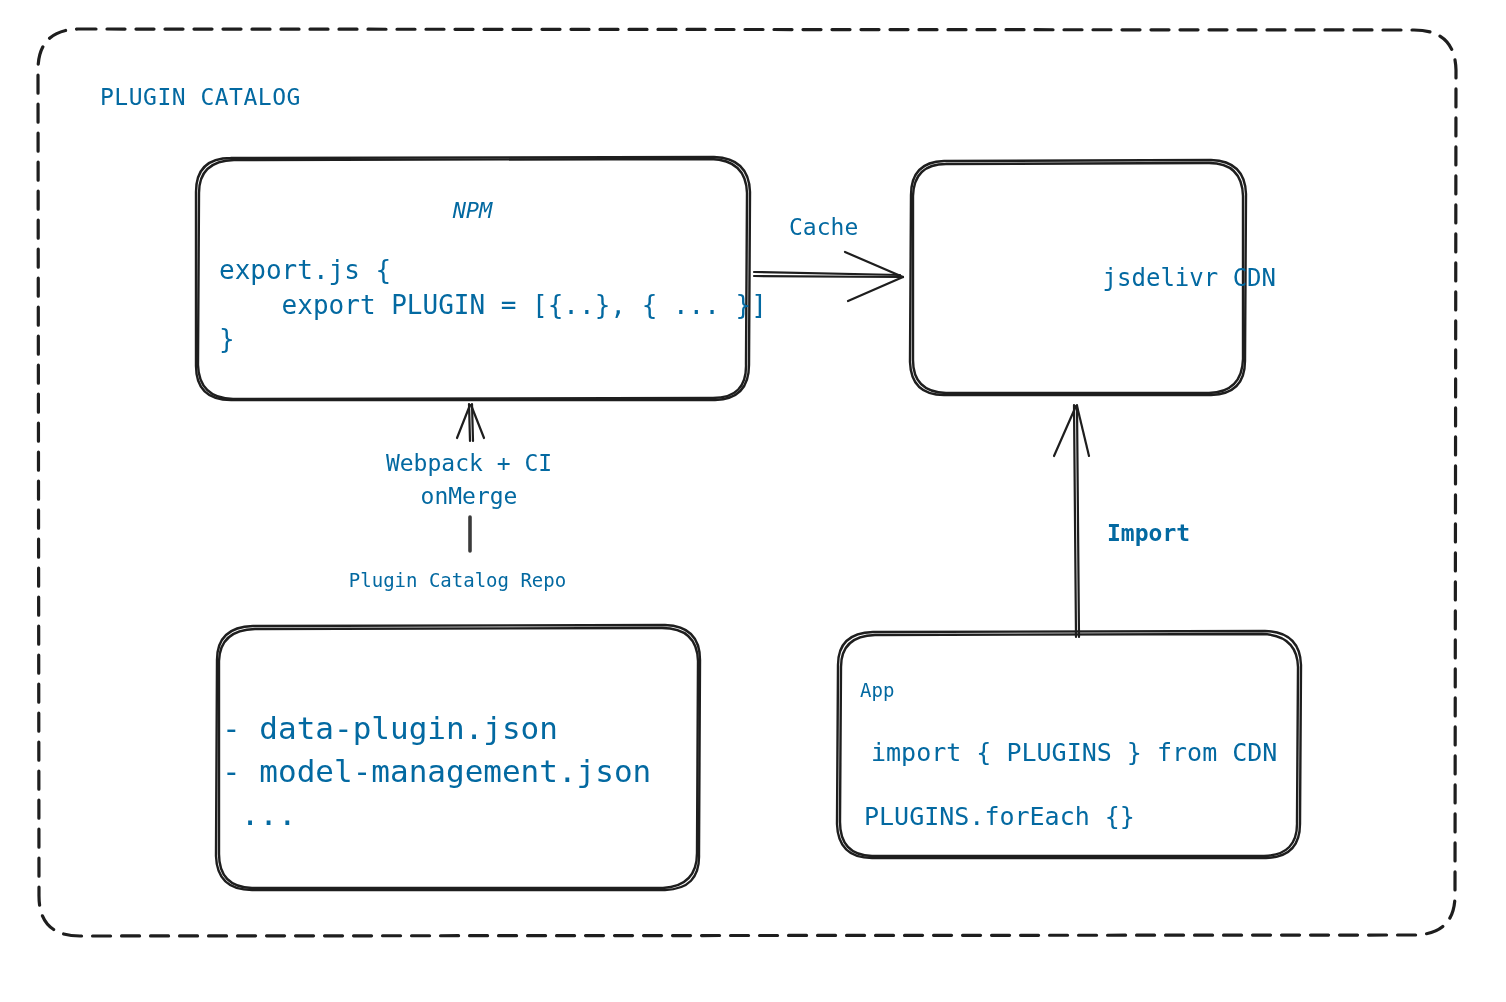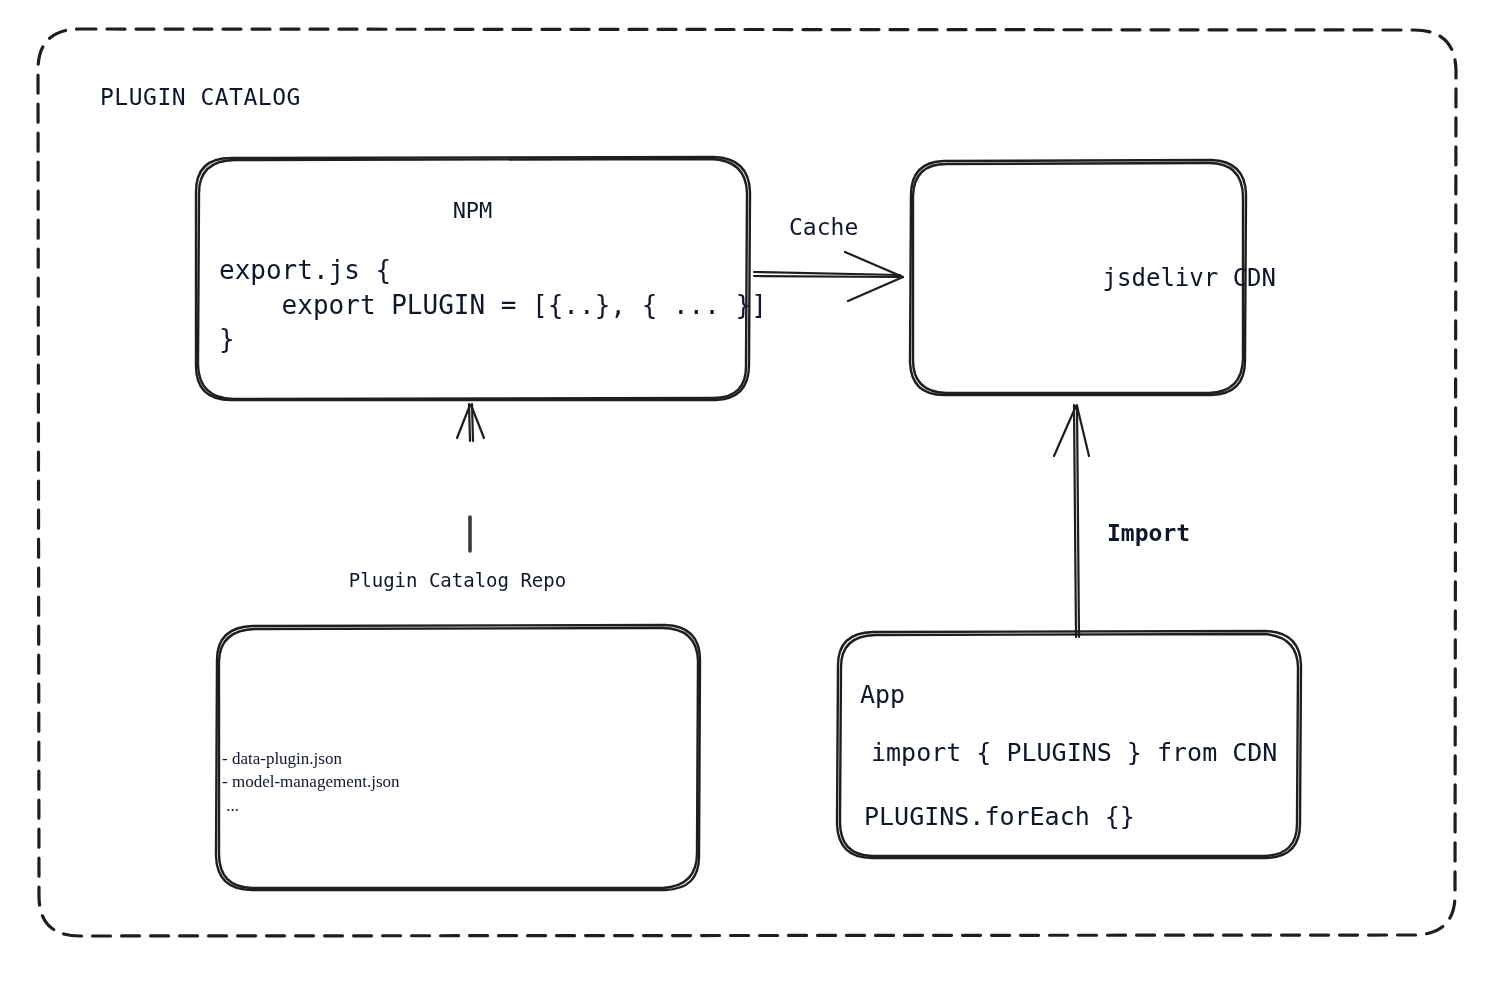--- a/index.html
+++ b/index.html
@@ -24,38 +24,39 @@
     position: absolute;
     left: 0;
     top: 0;
     width: 1506px;
     height: 1002px;
     pointer-events: none;
   }
   .txt {
     position: absolute;
     white-space: pre;
-    color: #0f172a;
+    color: #0369a1;
     font-family: "DejaVu Sans Mono", "Liberation Mono", monospace;
     line-height: 1.35;
   }
   
   .group-title {
     left: 100px;
     top: 82px;
     font-size: 23px;
     letter-spacing: 0.5px;
   }
   
   .npm-title {
     left: 195px;
     top: 196px;
     width: 555px;
     text-align: center;
     font-size: 22px;
+    font-style: italic;
   }
   .npm-code {
     left: 219px;
     top: 253px;
     font-size: 26px;
     line-height: 1.33;
   }
   
   .cdn-title {
     left: 910px;
@@ -85,37 +86,36 @@
   .repo-caption {
     left: 215px;
     top: 568px;
     width: 485px;
     text-align: center;
     font-size: 19px;
   }
   
   .repo-list {
     left: 222px;
-    top: 747px;
-    font-size: 17px;
+    top: 707px;
+    font-size: 31px;
     line-height: 1.38;
-    font-family: Liberation Serif, serif;
   }
   
   .import-label {
     left: 1107px;
     top: 518px;
     font-size: 23px;
     font-weight: bold;
   }
   
   .app-title {
     left: 860px;
     top: 678px;
-    font-size: 25px;
+    font-size: 19px;
   }
   .app-line {
     left: 855px;
     font-size: 25px;
   }
   .app-line-1 { top: 736px; margin-left: 16px; }
   .app-line-2 { top: 800px; margin-left: 9px; }
 </style>
 </head>
 <body>
@@ -189,20 +189,22 @@
 
   <div class="txt npm-title">NPM</div>
   <div class="txt npm-code"><span>export.js {</span>
 <span>    export PLUGIN = [{..}, { ... }]</span>
 <span>}</span></div>
 
   <div class="txt cdn-title">jsdelivr CDN</div>
 
   <div class="txt cache-label">Cache</div>
 
+  <div class="txt webpack-label"><span>Webpack + CI</span>
+<span>onMerge</span></div>
 
   <div class="txt repo-caption">Plugin Catalog Repo</div>
   <div class="txt repo-list"><span>- data-plugin.json</span>
 <span>- model-management.json</span>
 <span> ...</span></div>
 
   <div class="txt import-label">Import</div>
 
   <div class="txt app-title">App</div>
   <div class="txt app-line app-line-1">import { PLUGINS } from CDN</div>

